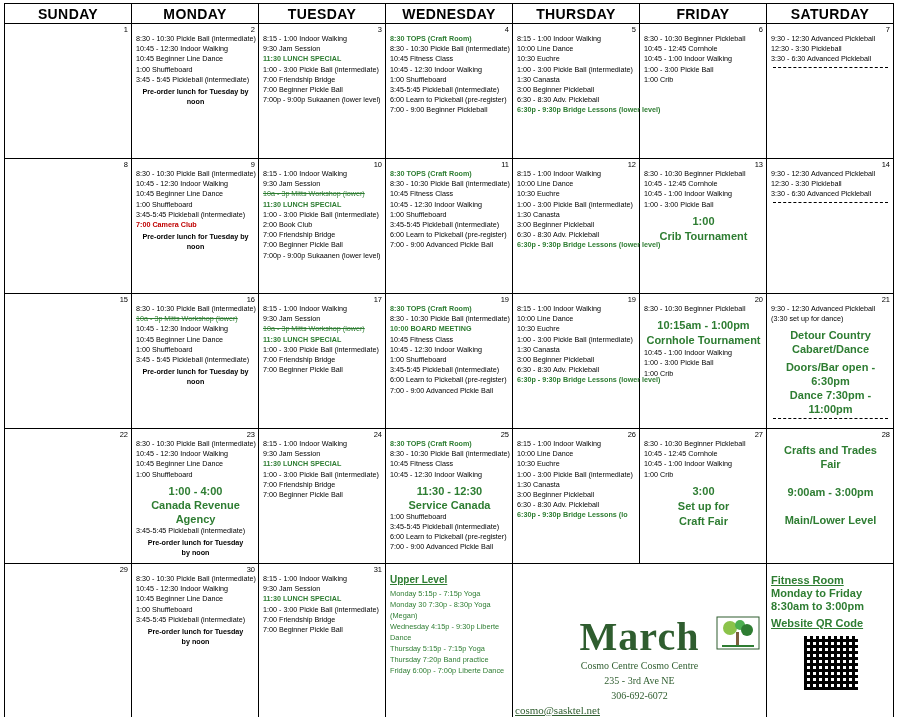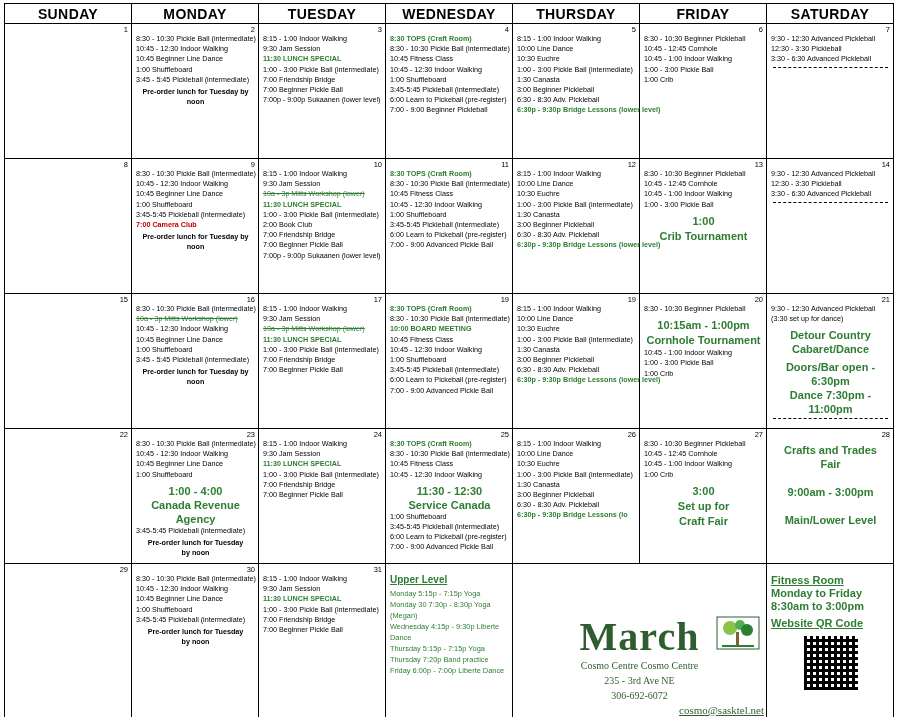--- a/index.html
+++ b/index.html
@@ -16,21 +16,21 @@
   .ev.bold{font-weight:bold;}
   .big{font-size:11px;font-weight:bold;color:#2e7d32;text-align:center;line-height:15px;}
   .big2{font-size:11px;font-weight:bold;color:#2e7d32;text-align:center;line-height:14px;}
   .preorder{font-size:7.2px;font-weight:bold;text-align:center;line-height:10px;margin-top:2px;}
   .sep{border-top:1px dashed #000;margin:2px 2px 0 2px;}
   .spacer{height:4px;}
   
   .marchcell{padding:4px 2px;margin-top:48px;}
   .march-word{font-family:"Liberation Serif",serif;font-size:40px;font-weight:bold;color:#2f5d2f;text-align:center;line-height:42px;letter-spacing:1px;}
   .cosmo-line{font-family:"Liberation Serif",serif;font-size:10px;color:#2f5d2f;text-align:center;line-height:15px;}
-  .cosmo-mail{font-family:"Liberation Serif",serif;font-size:11px;color:#2f5d2f;text-align:right;text-decoration:underline;line-height:15px;}
+  .cosmo-mail{font-family:"Liberation Serif",serif;font-size:11px;color:#2f5d2f;text-align:left;text-decoration:underline;line-height:15px;}
   .upper-title{font-size:10px;font-weight:bold;text-align:left;text-decoration:underline;color:#2e7d32;margin-bottom:3px;}
   .yoga{font-size:7.4px;line-height:11px;color:#2e7d32;}
   .fit{font-size:11px;font-weight:bold;color:#2e7d32;text-align:left;line-height:13px;}
   .fit.u{text-decoration:underline;}
   .qr{width:54px;height:54px;margin:4px auto 0;background:
      repeating-linear-gradient(90deg,#000 0 3px,#fff 3px 6px),
      repeating-linear-gradient(0deg,#000 0 3px,#fff 3px 6px);
      background-blend-mode:multiply;border:2px solid #fff;}
   .logo{width:44px;height:34px;position:absolute;top:4px;right:6px;}
 </style>

